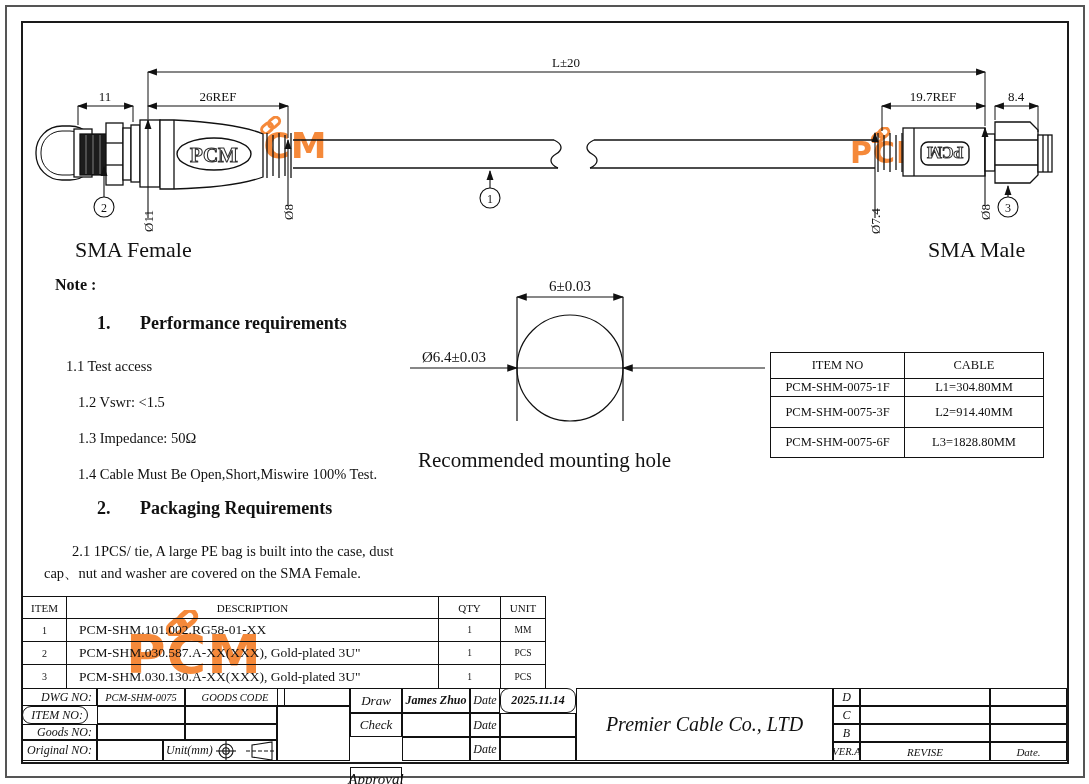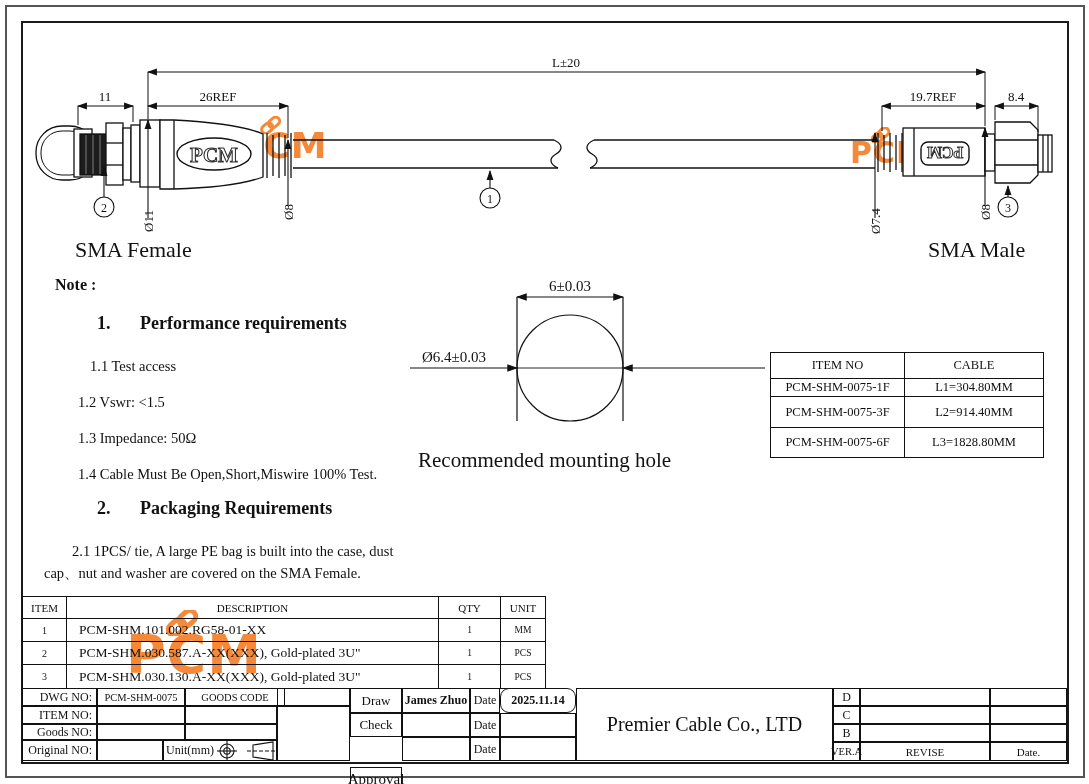--- a/index.html
+++ b/index.html
@@ -10,21 +10,21 @@
   .border-inner{left:21px;top:21px;width:1044px;height:739px;border:2px solid #1a1a1a;}
   .wm{color:#F4791F;font-family:"DejaVu Sans","Liberation Sans",sans-serif;font-weight:bold;
       letter-spacing:1px;line-height:1;opacity:.88;z-index:1;}
   .z2{z-index:2;}
   table{border-collapse:collapse;background:transparent;}
   td,th{border:1.5px solid #111;font-weight:normal;background:transparent;}
   .head{font-size:22px;}
   .noteh{font-weight:bold;font-size:18px;margin-left:40px;}
   .noteitem{font-size:14.5px;}
   .cell{position:absolute;border:1.5px solid #111;box-sizing:border-box;display:flex;
-        align-items:center;font-size:12px;background:transparent;}
+        align-items:center;font-size:12px;background:transparent;font-style:italic;}
   .c-right{justify-content:flex-end;padding-right:4px;}
   .c-center{justify-content:center;}
   svg text{font-family:"Liberation Serif","DejaVu Serif",serif;}
 </style>
 </head>
 <body>
 
 <div id="sheet">
 
   <div class="abs border-outer"></div>
@@ -173,21 +173,21 @@
   </svg>
 
   <div class="abs head z2" style="left:75px;top:237px;">SMA Female</div>
   <div class="abs head z2" style="left:928px;top:237px;">SMA Male</div>
 
   <div class="abs z2" style="left:55px;top:276px;font-weight:bold;font-size:16px;">Note :</div>
   <div class="abs z2 noteh" style="left:57px;top:313px;">
     <span>1.</span>
     <span style="margin-left:25px;">Performance requirements</span>
   </div>
-  <div class="abs z2 noteitem" style="left:90px;top:358px;">1.1 Test access</div>
+  <div class="abs z2 noteitem" style="left:66px;top:358px;">1.1 Test access</div>
   <div class="abs z2 noteitem" style="left:78px;top:394px;">1.2 Vswr: &lt;1.5</div>
   <div class="abs z2 noteitem" style="left:78px;top:430px;">1.3 Impedance: 50Ω</div>
   <div class="abs z2 noteitem" style="left:78px;top:466px;">1.4 Cable Must Be Open,Short,Miswire 100% Test.</div>
   <div class="abs z2 noteh" style="left:57px;top:498px;">
     <span>2.</span>
     <span style="margin-left:25px;">Packaging Requirements</span>
   </div>
   <div class="abs z2 noteitem" style="left:44px;top:540px;width:352px;line-height:22px;text-indent:28px;">2.1 1PCS/ tie, A large PE bag is built into the case, dust cap、nut and washer are covered on the SMA Female.</div>
 
   <svg class="abs z2" style="left:400px;top:278px;" width="380" height="200" viewBox="0 0 380 200">
@@ -252,21 +252,21 @@
       <td style="text-align:center;font-size:10px;">3</td>
       <td style="padding-left:12px;font-size:13.5px;">PCM-SHM.030.130.A-XX(XXX), Gold-plated 3U"</td>
       <td style="text-align:center;font-size:9.5px;">1</td>
       <td style="text-align:center;font-size:9.5px;">PCS</td>
     </tr>
   </tbody>
     </table>
 
   <div class="z2">
     <div class="cell c-right" style="left:22px;top:688px;width:75px;height:18px;">DWG NO:</div>
-    <div class="cell c-right" style="left:22px;top:706px;width:75px;height:18px;">ITEM NO:</div>
+    <div class="cell c-right" style="left:22px;top:706px;width:66px;height:18px;border-radius:9px;">ITEM NO:</div>
     <div class="cell c-right" style="left:22px;top:724px;width:75px;height:16px;">Goods NO:</div>
     <div class="cell c-right" style="left:22px;top:740px;width:75px;height:21px;text-align:center;">Original NO:</div>
 
     <div class="cell c-center" style="left:97px;top:688px;width:88px;height:18px;font-size:10.5px;">PCM-SHM-0075</div>
     <div class="cell" style="left:97px;top:706px;width:88px;height:18px;"></div>
     <div class="cell" style="left:97px;top:724px;width:88px;height:16px;"></div>
     <div class="cell" style="left:97px;top:740px;width:66px;height:21px;"></div>
 
     <div class="cell c-center" style="left:185px;top:688px;width:100px;height:18px;font-size:10.5px;">GOODS CODE</div>
     <div class="cell" style="left:185px;top:706px;width:92px;height:18px;"></div>

